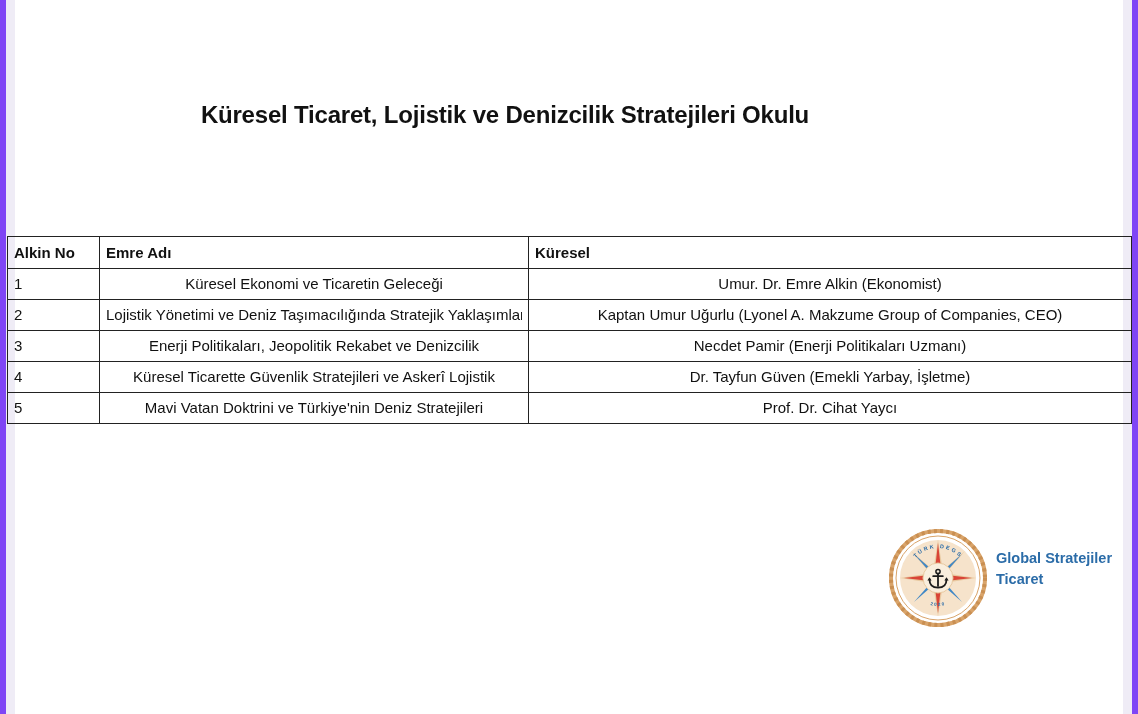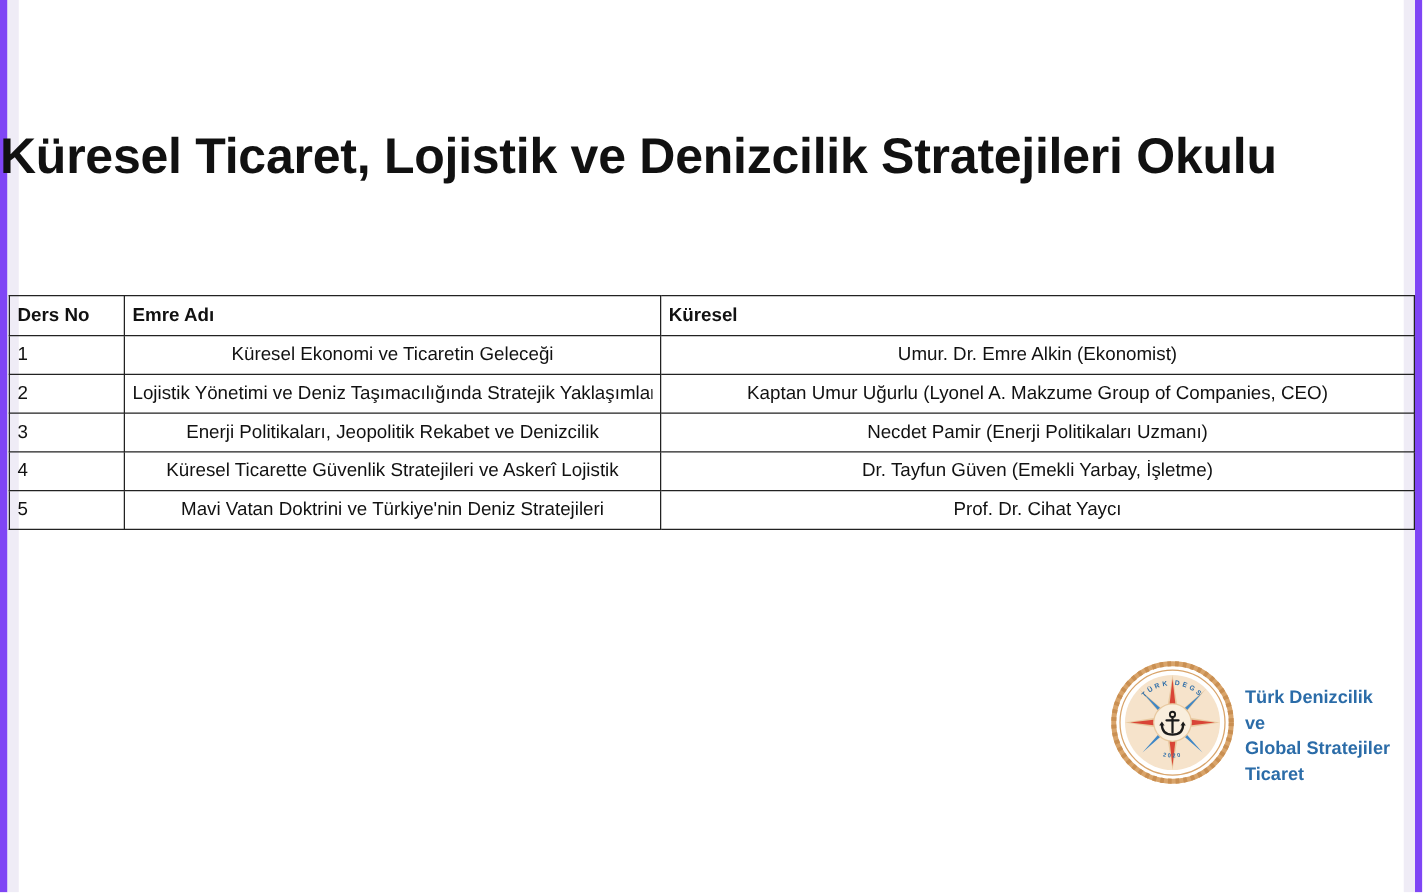--- a/index.html
+++ b/index.html
@@ -37,21 +37,21 @@
   .rail-gap.left  { left: 6px; }
   .rail-gap.right { right: 6px; }
 
   
   #title {
     position: absolute;
     left: 0;
     top: 101px;
     width: 1010px;
     text-align: center;
-    font-size: 40px;
+    font-size: 24px;
     font-weight: bold;
     color: #111111;
     letter-spacing: -0.2px;
     line-height: 1.2;
     white-space: nowrap;
   }
 
   
   #course-table {
     position: absolute;
@@ -129,21 +129,21 @@
   <div id="title">Küresel Ticaret, Lojistik ve Denizcilik Stratejileri Okulu</div>
 
   <table id="course-table">
     <colgroup>
       <col class="c-no">
       <col class="c-name">
       <col class="c-inst">
     </colgroup>
     <thead>
       <tr>
-        <th>Ders No</th>
+        <th>Alkin No</th>
         <th>Emre Adı</th>
         <th>Küresel</th>
       </tr>
     </thead>
     <tbody>
       <tr>
         <td>1</td>
         <td>
             <span class="cell-clip">Küresel Ekonomi ve Ticaretin Geleceği</span>
           </td>
@@ -243,20 +243,19 @@
 
       <text font-family="&quot;Liberation Sans&quot;, sans-serif" font-size="5.4" font-weight="bold" fill="#2b6ca8" letter-spacing="2.1">
         <textPath href="#arcTop" startOffset="50%" text-anchor="middle">TÜRK DEGS</textPath>
       </text>
       <text font-family="&quot;Liberation Sans&quot;, sans-serif" font-size="4.6" font-weight="bold" fill="#2b6ca8" letter-spacing="1.4">
         <textPath href="#arcBot" startOffset="50%" text-anchor="middle">2020</textPath>
       </text>
     </svg>
 
     <div id="logo-text">
-      <span>Türk Denizcilik ve</span>
       <span>Global Stratejiler</span>
       <span>Ticaret</span>
     </div>
 
   </div>
 
 </div>
 
 </body></html>

